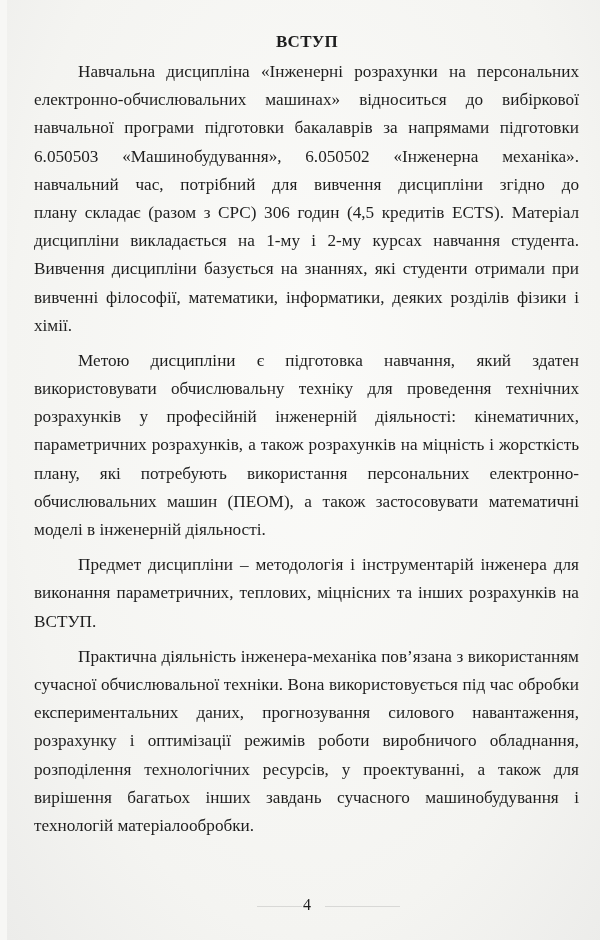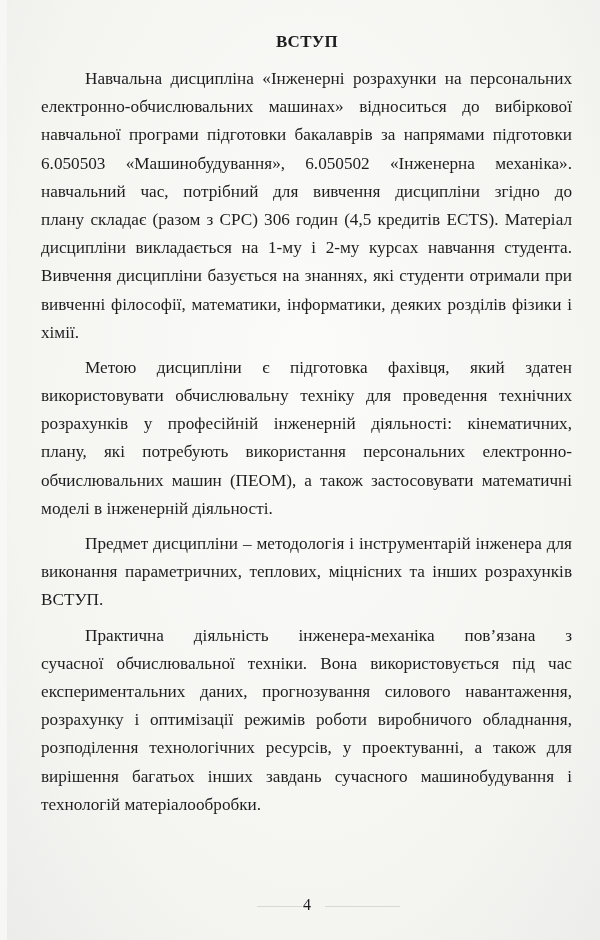--- a/index.html
+++ b/index.html
@@ -19,21 +19,21 @@
       background: linear-gradient(to right, rgba(0,0,0,0), rgba(0,0,0,0.12));
     }
     .heading {
       position: absolute; top: 32px; left: 0; width: 600px;
       text-align: center; font-weight: bold; font-size: 17px; letter-spacing: 0.3px;
     }
     .content {
       position: absolute; left: 27px; width: 545px; top: 58px;
       font-size: 17.2px; line-height: 28.2px;
     }
-    .para { margin: 7px; }
+    .para { margin: 0; }
     .para + .para { margin-top: 7px; }
     .line {
       display: block; text-align: justify; text-align-last: justify;
       white-space: nowrap; height: 28.2px;
     }
     .line.first { padding-left: 44px; }
     .line.last { text-align-last: left; }
     .page-number {
       position: absolute; top: 896px; left: 0; width: 600px;
       text-align: center; font-size: 16px;
@@ -59,23 +59,24 @@
       <span class="line" style="white-space: normal; overflow: hidden;">6.050503 «Машинобудування», 6.050502 «Інженерна механіка». Загальний</span>
       <span class="line" style="white-space: normal; overflow: hidden;">навчальний час, потрібний для вивчення дисципліни згідно до навчального</span>
       <span class="line" style="white-space: normal; overflow: hidden;">плану складає (разом з СРС) 306 годин (4,5 кредитів ECTS). Матеріал</span>
       <span class="line" style="white-space: normal; overflow: hidden;">дисципліни викладається на 1-му і 2-му курсах навчання студента.</span>
       <span class="line" style="white-space: normal; overflow: hidden;">Вивчення дисципліни базується на знаннях, які студенти отримали при</span>
       <span class="line" style="white-space: normal; overflow: hidden;">вивченні філософії, математики, інформатики, деяких розділів фізики і</span>
       <span class="line last">хімії.</span>
     </div>
 
     <div class="para">
-      <span class="line first" style="white-space: normal; overflow: hidden;">Метою дисципліни є підготовка фахівця, який здатен</span>
+      <span class="line first" style="white-space: normal; overflow: hidden;">Метою дисципліни є підготовка навчання, який здатен</span>
       <span class="line" style="white-space: normal; overflow: hidden;">використовувати обчислювальну техніку для проведення технічних</span>
       <span class="line" style="white-space: normal; overflow: hidden;">розрахунків у професійній інженерній діяльності: кінематичних,</span>
+      <span class="line" style="white-space: normal; overflow: hidden;">параметричних розрахунків, а також розрахунків на міцність і жорсткість</span>
       <span class="line" style="white-space: normal; overflow: hidden;">плану, які потребують використання персональних електронно-</span>
       <span class="line" style="white-space: normal; overflow: hidden;">обчислювальних машин (ПЕОМ), а також застосовувати математичні</span>
       <span class="line last">моделі в інженерній діяльності.</span>
     </div>
 
     <div class="para">
       <span class="line first" style="white-space: normal; overflow: hidden;">Предмет дисципліни – методологія і інструментарій інженера для</span>
       <span class="line" style="white-space: normal; overflow: hidden;">виконання параметричних, теплових, міцнісних та інших розрахунків на</span>
       <span class="line last">ВСТУП.</span>
     </div>

